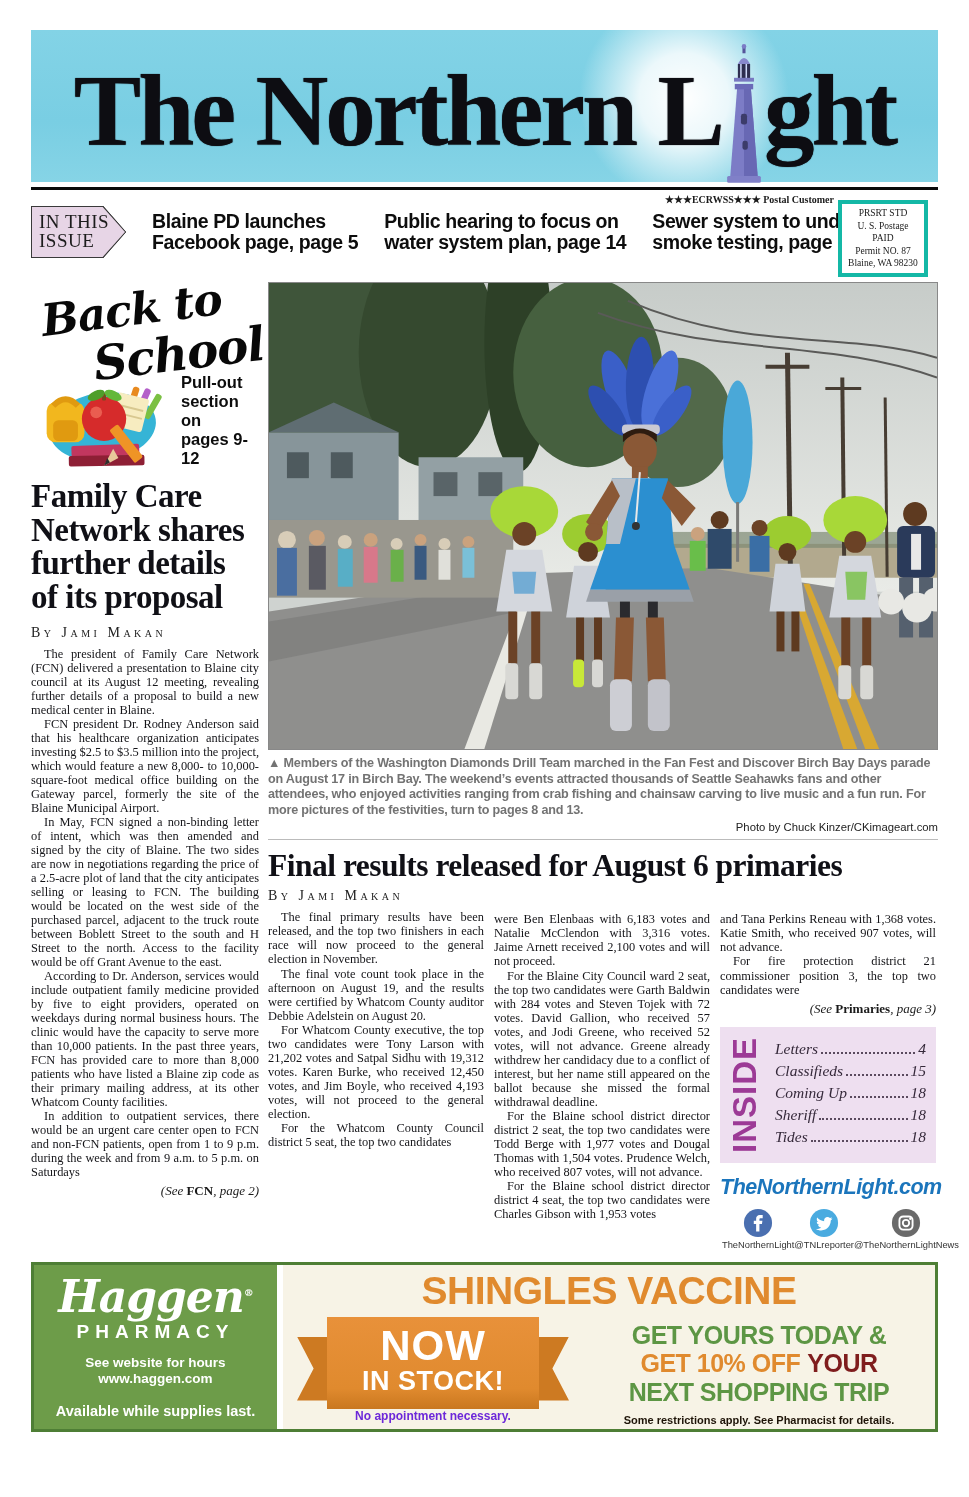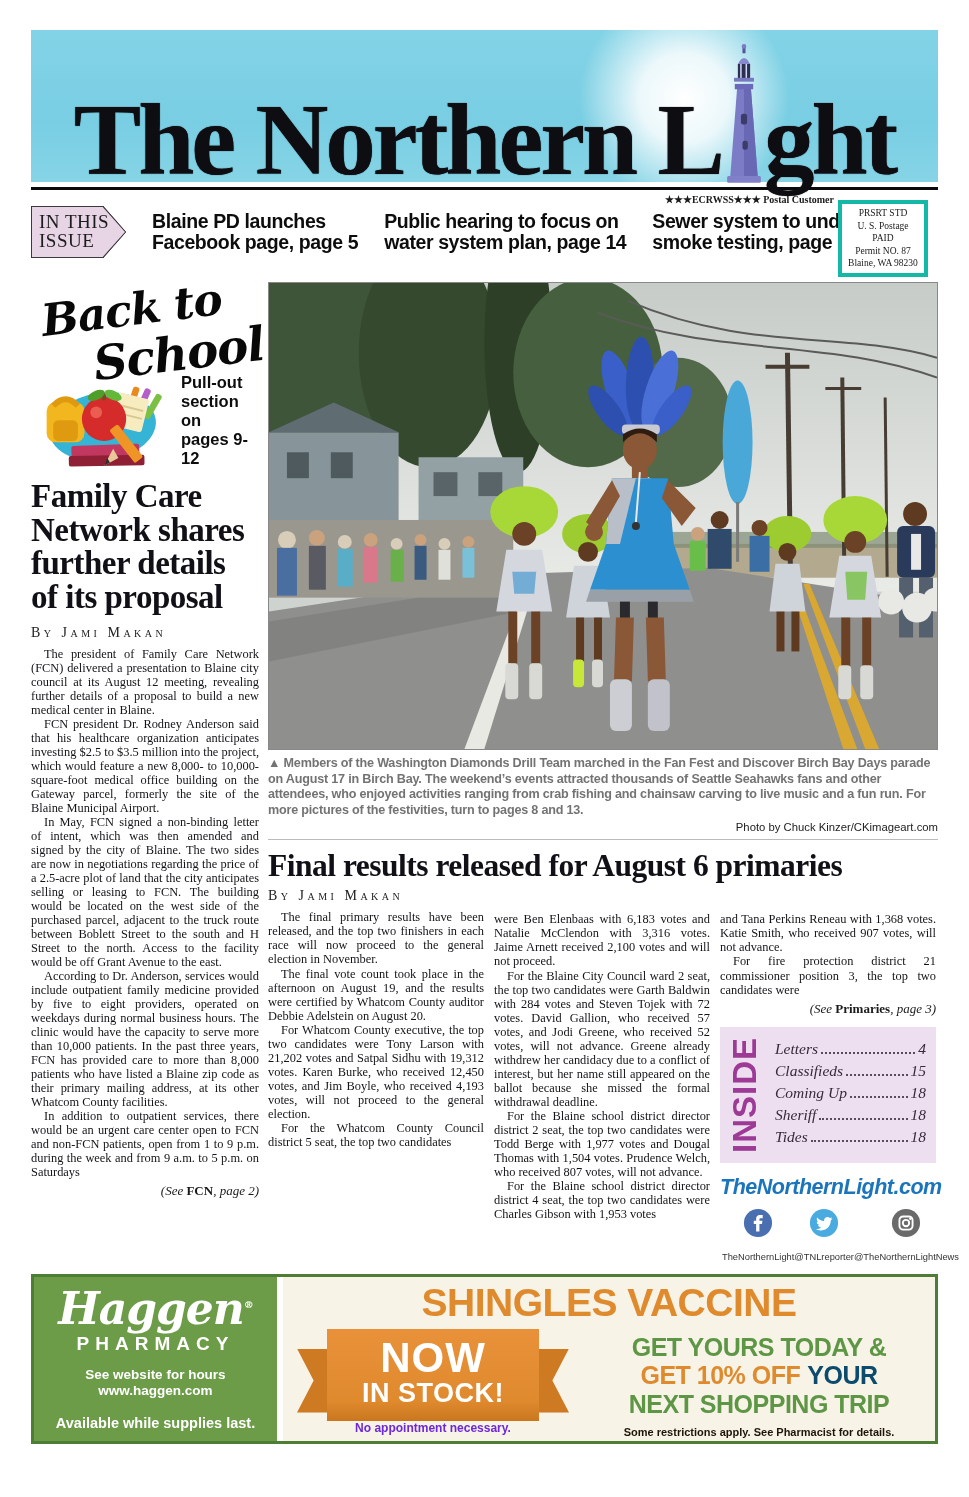--- a/index.html
+++ b/index.html
@@ -14,21 +14,21 @@
   
   .masthead { position:relative; }
   .masthead-sky {
     height:152px; background:
       radial-gradient(circle 150px at 72% 45%, #ffffff 0%, rgba(255,255,255,.85) 30%, rgba(255,255,255,0) 70%),
       linear-gradient(180deg,#83d3e6 0%, #79cee3 60%, #86d4e6 100%);
     display:flex; align-items:flex-end; justify-content:center;
   }
   .masthead-title {
     font-size:101px; line-height:.82; letter-spacing:-3px; color:#0d0d12;
-    font-weight:600; white-space:nowrap; display:flex; align-items:flex-end;
+    font-weight:600; white-space:nowrap; display:flex; align-items:center;
     text-shadow:0 0 1px #0d0d12;
   }
   .lighthouse { width:46px; height:142px; margin:0 -3px -1px -1px; position:relative; z-index:2; }
   .masthead-bar {
     height:33px; background:linear-gradient(90deg,#54549e 0%, #6c6cb4 45%, #a9a9d8 100%);
     color:#ffffff; display:flex; align-items:center; padding:0 14px; position:relative;
   }
   .mb-date { font-size:21px; font-weight:bold; }
   .mb-tagline { position:absolute; left:0; right:0; text-align:center; font-size:19px; font-style:italic; font-weight:bold; }
   .mb-free { margin-left:auto; font-size:21px; font-weight:bold; letter-spacing:1px; position:relative; z-index:1; }
@@ -98,21 +98,21 @@
     color:#9c3a96; flex:0 0 auto; line-height:1; margin-right:4px;}
   .inside-entries { flex:1; padding-left:10px; }
   .inside-entry { display:flex; align-items:baseline; font-style:italic; font-size:15.5px; color:#35293a; height:22px; }
   .inside-entry .leader { flex:1; border-bottom:2px dotted #5a4a5e; margin:0 3px 3px 3px; }
   .inside-entry .pg { font-style:italic; }
 
   
   .site-link { text-align:center; font-family:"Liberation Sans", sans-serif; font-weight:bold; font-style:italic;
     font-size:21.5px; color:#1b75bc; margin-top:12px; letter-spacing:-.5px;}
   .social-row { display:flex; justify-content:space-between; margin-top:8px; padding:0 2px; }
-  .social { display:flex; flex-direction:column; align-items:center; gap:14px; }
+  .social { display:flex; flex-direction:column; align-items:center; gap:2px; }
   .social-label { font-family:"Liberation Sans", sans-serif; font-size:9.3px; color:#333; }
   .sicon { width:30px; height:30px; }
 
   
   .ad { margin:12px 31px 0 31px; border:3px solid #4e7e35; background:#f7f3e6; height:170px; display:flex; }
   .ad-left { width:243px; flex:0 0 auto; background:#6d9c49; color:#fff; text-align:center; padding-top:10px; position:relative; }
   .ad-gap { width:6px; background:#ffffff; flex:0 0 auto; }
   .haggen-script { font-family:"DejaVu Serif", serif; font-style:italic; font-weight:bold; font-size:44px;
     line-height:1; letter-spacing:-1px; }
   .haggen-reg { font-size:10px; vertical-align:super; }
@@ -129,21 +129,21 @@
   .ribbon-main { position:absolute; left:44px; right:44px; top:2px; height:92px;
     background:linear-gradient(180deg,#e8913a 0%, #e08a2e 78%, #c9771f 100%);
     color:#fff; text-align:center; padding-top:8px; }
   .ribbon-l1 { font-weight:bold; font-size:42px; line-height:1; letter-spacing:1px; }
   .ribbon-l2 { font-weight:bold; font-size:27px; line-height:1.1; letter-spacing:.5px; }
   .ribbon-note { position:absolute; bottom:0; left:0; right:0; text-align:center;
     font-weight:bold; font-size:12px; color:#6d28d9; }
   .offer { flex:1; text-align:center; padding-top:6px; }
   .offer-line { font-weight:bold; font-size:25px; line-height:1.14; letter-spacing:-.5px; color:#5d9644; }
   .offer-orange { color:#e08a2e; }
-  .offer-green { color:#0c4a6e; margin-left:7px; }
+  .offer-green { color:#7f1d1d; margin-left:7px; }
   .restrictions { font-weight:bold; font-size:11px; color:#1e1408; margin-top:8px; }
 </style>
 </head>
 <body>
 
 <div class="page">
   <div class="inner">
 
     <div class="masthead">
       <div class="masthead-sky">

